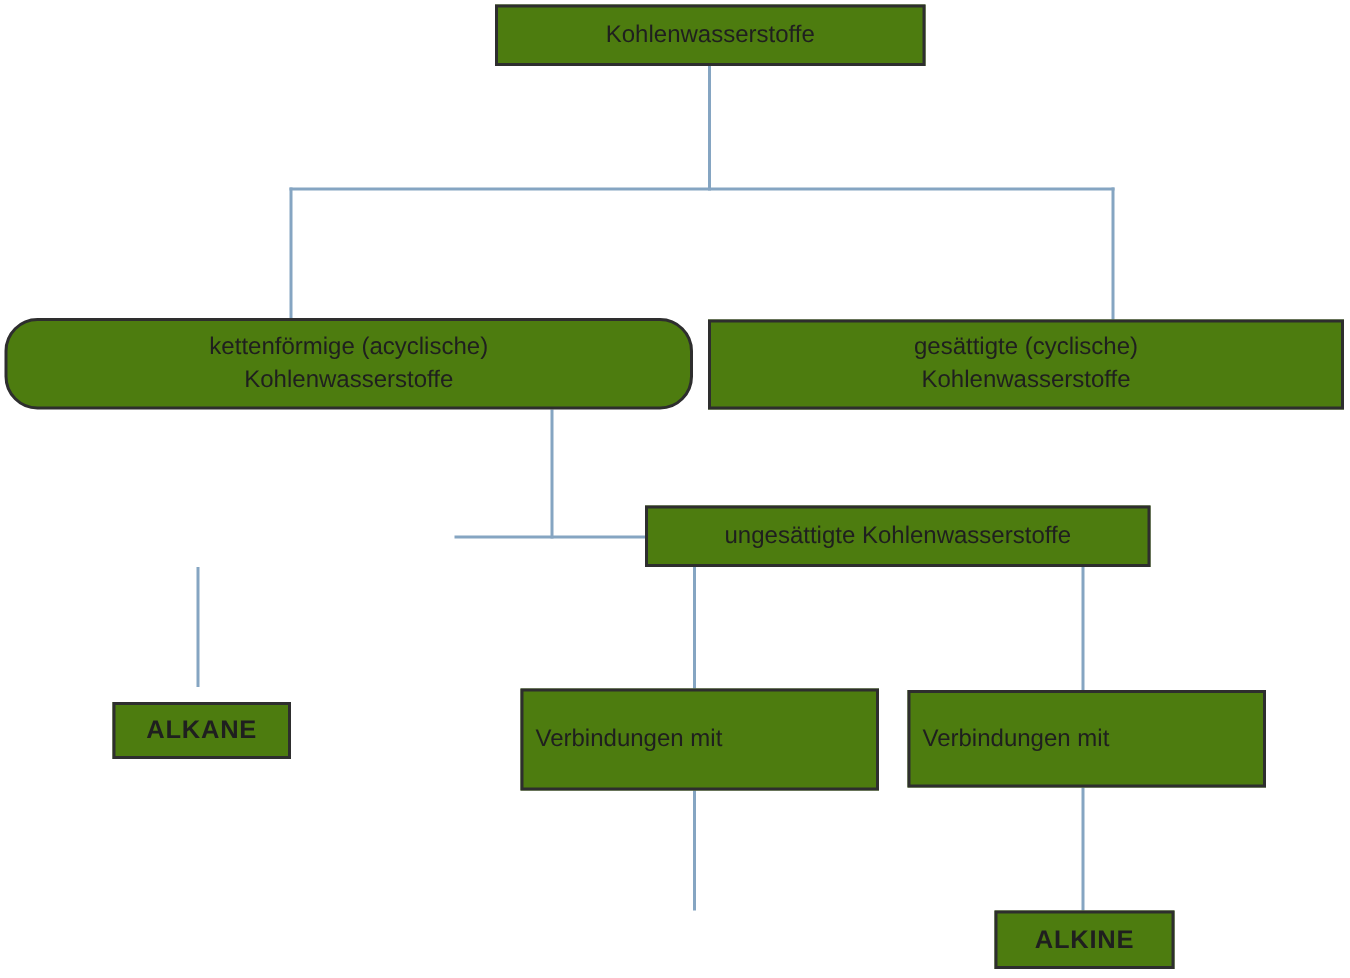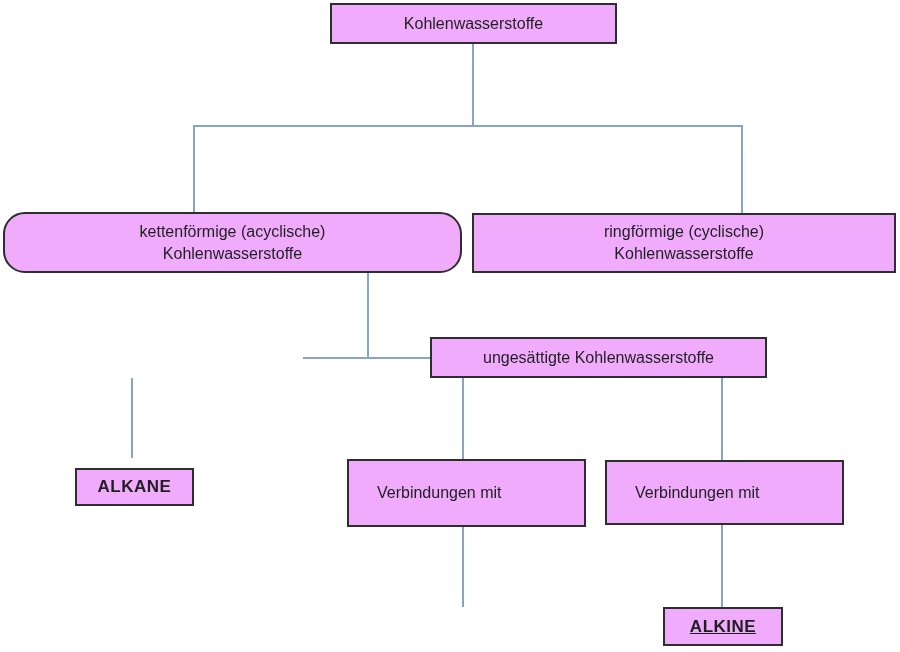--- a/index.html
+++ b/index.html
@@ -14,35 +14,35 @@
     position: relative;
     width: 900px;
     height: 652px;
     background: var(--bg-color);
     font-family: "Liberation Sans", sans-serif;
     color: var(--text-color);
     overflow: hidden;
   }
   .node {
     position: absolute;
-    background: #f0abfc;
+    background: #4d7c0f;
     border: 2px solid var(--border-color);
     display: flex;
     flex-direction: column;
     justify-content: center;
     align-items: center;
     text-align: center;
     font-size: 16px;
     line-height: 22px;
     z-index: 2;
   }
   .node.left-text {
     align-items: flex-start;
     text-align: left;
-    padding-left: 28px;
+    padding-left: 8px;
     line-height: 24px;
   }
   .node.terminal {
     font-weight: bold;
     font-size: 17px;
     letter-spacing: 0.5px;
   }
   .connector {
     position: absolute;
     background: var(--line-color);
@@ -69,21 +69,21 @@
   <div class="node" style="left:330px; top:3px; width:287px; height:41px;">
     <span>Kohlenwasserstoffe</span>
   </div>
 
   <div class="node" style="left:3px; top:212px; width:459px; height:61px;border-radius:22px;">
     <span>kettenförmige (acyclische)</span>
     <span>Kohlenwasserstoffe</span>
   </div>
 
   <div class="node" style="left:472px; top:213px; width:424px; height:60px;">
-    <span>ringförmige (cyclische)</span>
+    <span>gesättigte (cyclische)</span>
     <span>Kohlenwasserstoffe</span>
   </div>
 
 
   <div class="node" style="left:430px; top:337px; width:337px; height:41px;">
     <span>ungesättigte Kohlenwasserstoffe</span>
   </div>
 
   <div class="node terminal" style="left:75px; top:458px; width:119px; height:38px;margin-top:10px;">
     <span>ALKANE</span>
@@ -91,17 +91,17 @@
 
   <div class="node left-text" style="left:347px; top:459px; width:239px; height:68px;">
     <span>Verbindungen mit</span>
   </div>
 
   <div class="node left-text" style="left:605px; top:460px; width:239px; height:65px;">
     <span>Verbindungen mit</span>
   </div>
 
 
-  <div class="node terminal" style="left:663px; top:607px; width:120px; height:39px;text-decoration:underline;">
+  <div class="node terminal" style="left:663px; top:607px; width:120px; height:39px;">
     <span>ALKINE</span>
   </div>
 
 </div>
 
 </body></html>

